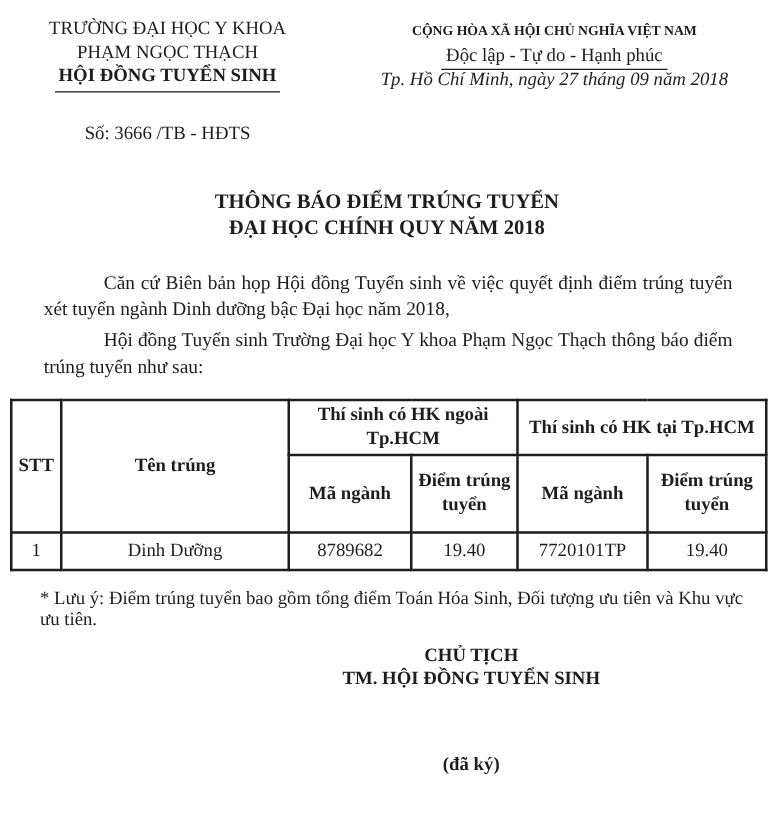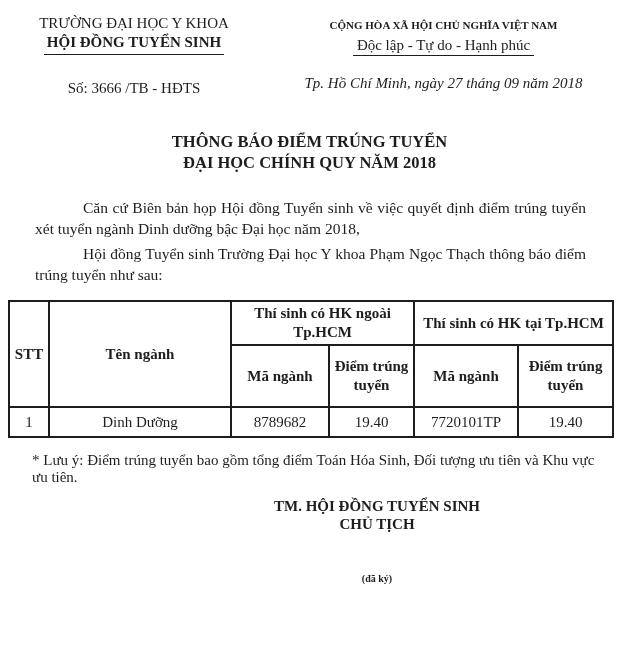--- a/index.html
+++ b/index.html
@@ -21,21 +21,21 @@
   .hl-bold-underline {
     font-weight:bold; font-size:15px; line-height:19px;
     display:inline-block; border-bottom:1.5px solid #1d1d1d; padding:0 3px 2px 3px;
   }
   .doc-number { margin-top:25px; font-size:15px; }
   .hr-line1 { font-weight:bold; font-size:11px; line-height:19px; }
   .hr-line2 {
     font-weight:normal; font-size:15px;
     display:inline-block; border-bottom:1.5px solid #1d1d1d; padding:0 4px 1px 4px; margin-top:2px;
   }
-  .date-line { font-style:italic; font-size:15px; margin-top:19px; }
+  .date-line { font-style:italic; font-size:15px; }
 
   
   .title { text-align:center; margin-top:34px; font-weight:bold; font-size:16.5px; line-height:21px; }
 
   
   .body-text { padding:0 33px 0 35px; margin-top:25px; font-size:15.5px; line-height:20.5px; text-align:justify; }
   .body-text p { margin:0 0 5px 0; text-indent:48px; }
 
   
   table.scores {
@@ -52,30 +52,31 @@
   table.scores th { font-weight:bold; line-height:19px; }
   .group-header { height:38px; }
   .sub-header th { height:62px; }
   .data-row td { height:30px; font-weight:normal; }
   td.name-cell { text-align:left; padding-left:10px; }
 
   
   .note { margin:14px 20px 0 32px; font-size:15px; }
   .sign-block { width:310px; margin-left:222px; margin-top:11px; text-align:center; }
   .sign-line { font-weight:bold; font-size:15px; line-height:18px; }
-  .signed { font-weight:bold; font-size:10px; margin-top:40px; }
+  .signed { font-weight:bold; font-size:15px; margin-top:52px; }
 </style>
 </head>
 <body>
 
 <div class="page">
 
   <div class="header">
     <div class="header-left">
       <div class="hl-line">TRƯỜNG ĐẠI HỌC Y KHOA</div>
+      <div class="hl-line">PHẠM NGỌC THẠCH</div>
       <div><span class="hl-bold-underline">HỘI ĐỒNG TUYỂN SINH</span></div>
       <div class="doc-number">Số: 3666 /TB - HĐTS</div>
     </div>
     <div class="header-right">
       <div class="hr-line1">CỘNG HÒA XÃ HỘI CHỦ NGHĨA VIỆT NAM</div>
       <div><span class="hr-line2">Độc lập - Tự do - Hạnh phúc</span></div>
       <div class="date-line">Tp. Hồ Chí Minh, ngày 27 tháng 09 năm 2018</div>
     </div>
   </div>
 
@@ -94,21 +95,21 @@
       <col style="width:40px">
         <col style="width:182px">
         <col style="width:98px">
       <col style="width:85px">
         <col style="width:104px">
         <col style="width:95px">
     </colgroup>
     <thead>
       <tr class="group-header">
         <th rowspan="2">STT</th>
-        <th rowspan="2">Tên ngành</th>
+        <th rowspan="2">Tên trúng</th>
         <th colspan="2">Thí sinh có HK ngoài Tp.HCM</th>
         <th colspan="2">Thí sinh có HK tại Tp.HCM</th>
       </tr>
       <tr class="sub-header">
         <th>Mã ngành</th>
         <th>Điểm trúng tuyển</th>
         <th>Mã ngành</th>
         <th>Điểm trúng tuyển</th>
       </tr>
     </thead>
@@ -120,19 +121,19 @@
         <td>19.40</td>
         <td>7720101TP</td>
         <td>19.40</td>
       </tr>
     </tbody>
   </table>
 
   <div class="note">* Lưu ý: Điểm trúng tuyển bao gồm tổng điểm Toán Hóa Sinh, Đối tượng ưu tiên và Khu vực ưu tiên.</div>
 
   <div class="sign-block">
+    <div class="sign-line">CHỦ TỊCH</div>
     <div class="sign-line">TM. HỘI ĐỒNG TUYỂN SINH</div>
-    <div class="sign-line">CHỦ TỊCH</div>
     <div class="signed">(đã ký)</div>
 
   </div>
 
 </div>
 
 </body></html>

